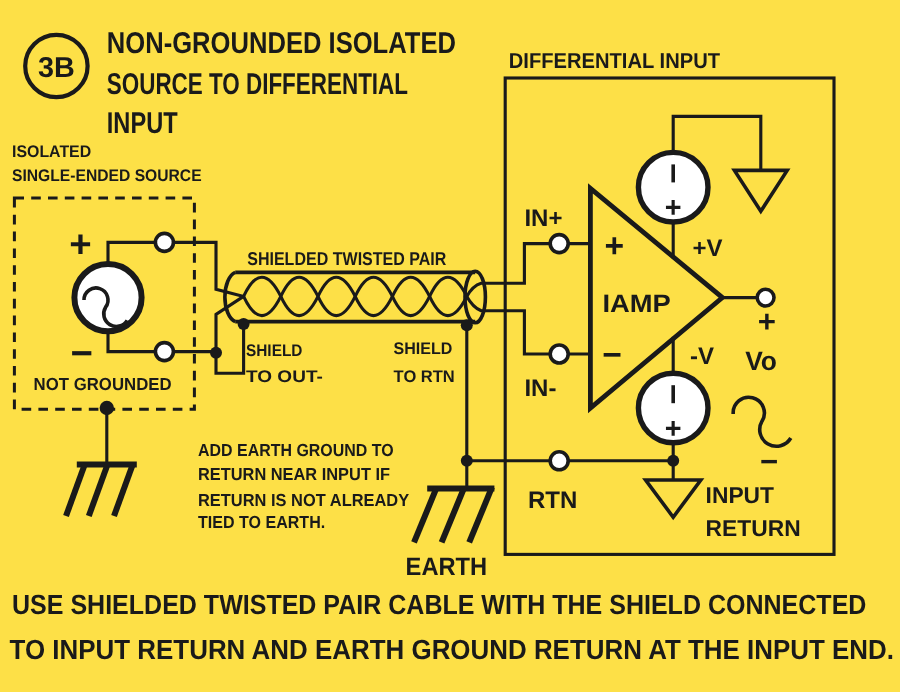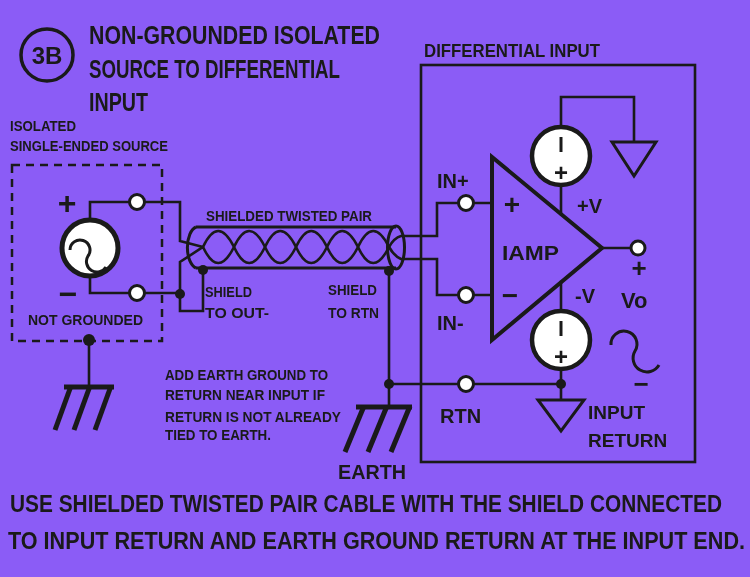--- a/index.html
+++ b/index.html
@@ -1,16 +1,16 @@
 <!DOCTYPE html>
 <html><head>
 <meta charset="utf-8">
 <style>
   html,body{margin:0;padding:0;background:#ffffff;}
-  #stage{width:750px;height:577px;position:relative;background:#8b5cf6;overflow:hidden;}
+  #stage{width:750px;height:577px;position:relative;background:#fde047;overflow:hidden;}
   svg{display:block;}
   .w{fill:none;stroke:#1a1a1a;stroke-width:2.6;stroke-linecap:square;}
   .w4{fill:none;stroke:#1a1a1a;stroke-width:4;stroke-linejoin:miter;}
   .w3{fill:none;stroke:#1a1a1a;stroke-width:3;}
   .tine{fill:none;stroke:#1a1a1a;stroke-width:5;stroke-linecap:butt;}
   .term{fill:#ffffff;stroke:#1a1a1a;stroke-width:3;}
   .srcc{fill:#ffffff;stroke:#1a1a1a;stroke-width:5;}
   .supc{fill:#ffffff;stroke:#1a1a1a;stroke-width:4.5;}
   .dot{fill:#1a1a1a;stroke:none;}
   .dash{fill:none;stroke:#1a1a1a;stroke-width:2.5;stroke-dasharray:8 6;}

